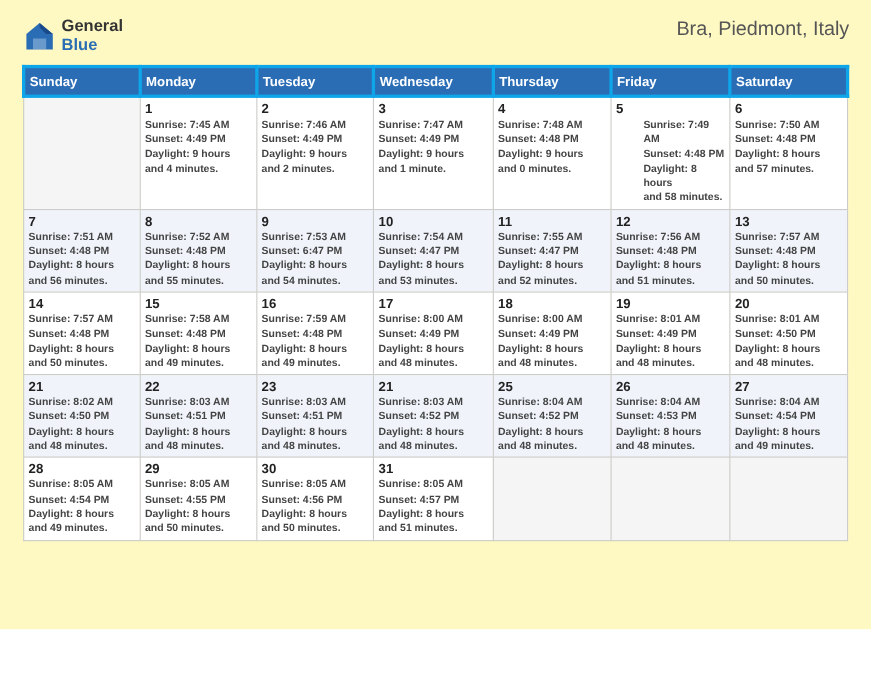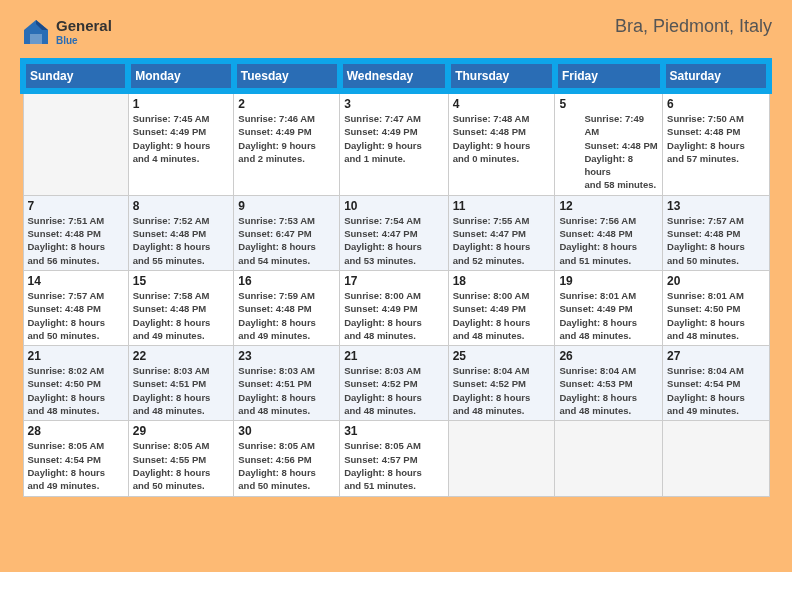--- a/index.html
+++ b/index.html
@@ -7,21 +7,21 @@
       font-family: Arial, sans-serif;
       background: #fff;
       width: 792px;
       height: 612px;
       overflow: hidden;
     }
     .page {
       width: 792px;
       height: 572px;
       padding: 16px 20px;
-      background: #fdba74;
+      background: #fef9c3;
     }
     .header {
       display: flex;
       align-items: flex-start;
       justify-content: space-between;
       margin-bottom: 10px;
     }
     .logo {
       display: flex;
       align-items: center;
@@ -30,21 +30,21 @@
       display: flex;
       flex-direction: column;
       line-height: 1.1;
     }
     .logo-general {
       font-size: 15px;
       font-weight: bold;
       color: #333;
     }
     .logo-blue {
-      font-size: 10px;
+      font-size: 15px;
       font-weight: bold;
       color: #2a6db5;
     }
     .logo-icon {
       width: 32px;
       height: 32px;
       margin-right: 4px;
     }
     .title-block {
       text-align: right;
@@ -63,21 +63,21 @@
       width: 100%;
       border-collapse: collapse;
     }
     .calendar th {
       background: #2a6db5;
       color: #fff;
       font-size: 12px;
       font-weight: bold;
       padding: 5px 4px;
       text-align: left;
-      border: 6px solid #0ea5e9;
+      border: 3px solid #0ea5e9;
       margin-top: 15px;
     }
     .calendar td {
       border: 1px solid #ccc;
       vertical-align: top;
       padding: 3px 4px;
       width: 113px;
       min-height: 70px;
       background: #fff;
     }

